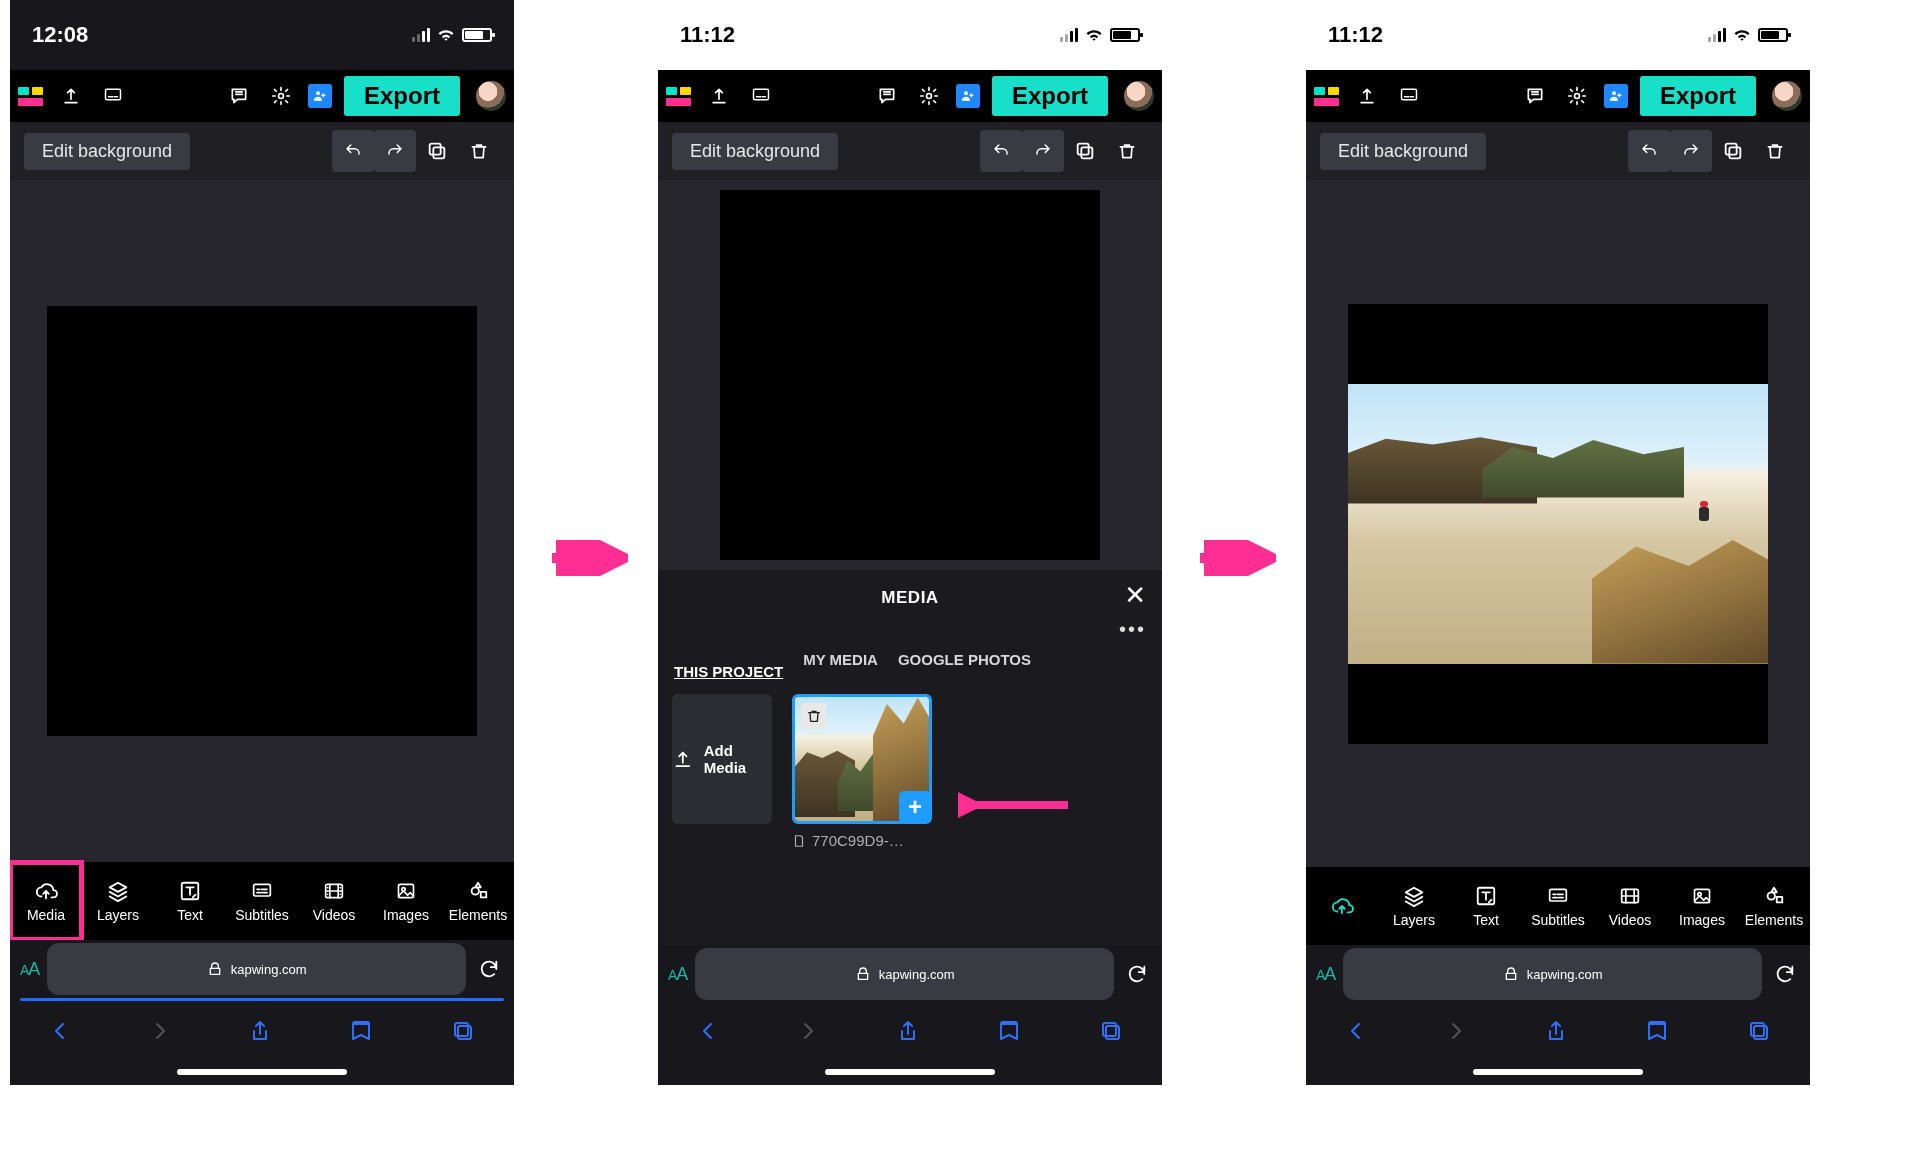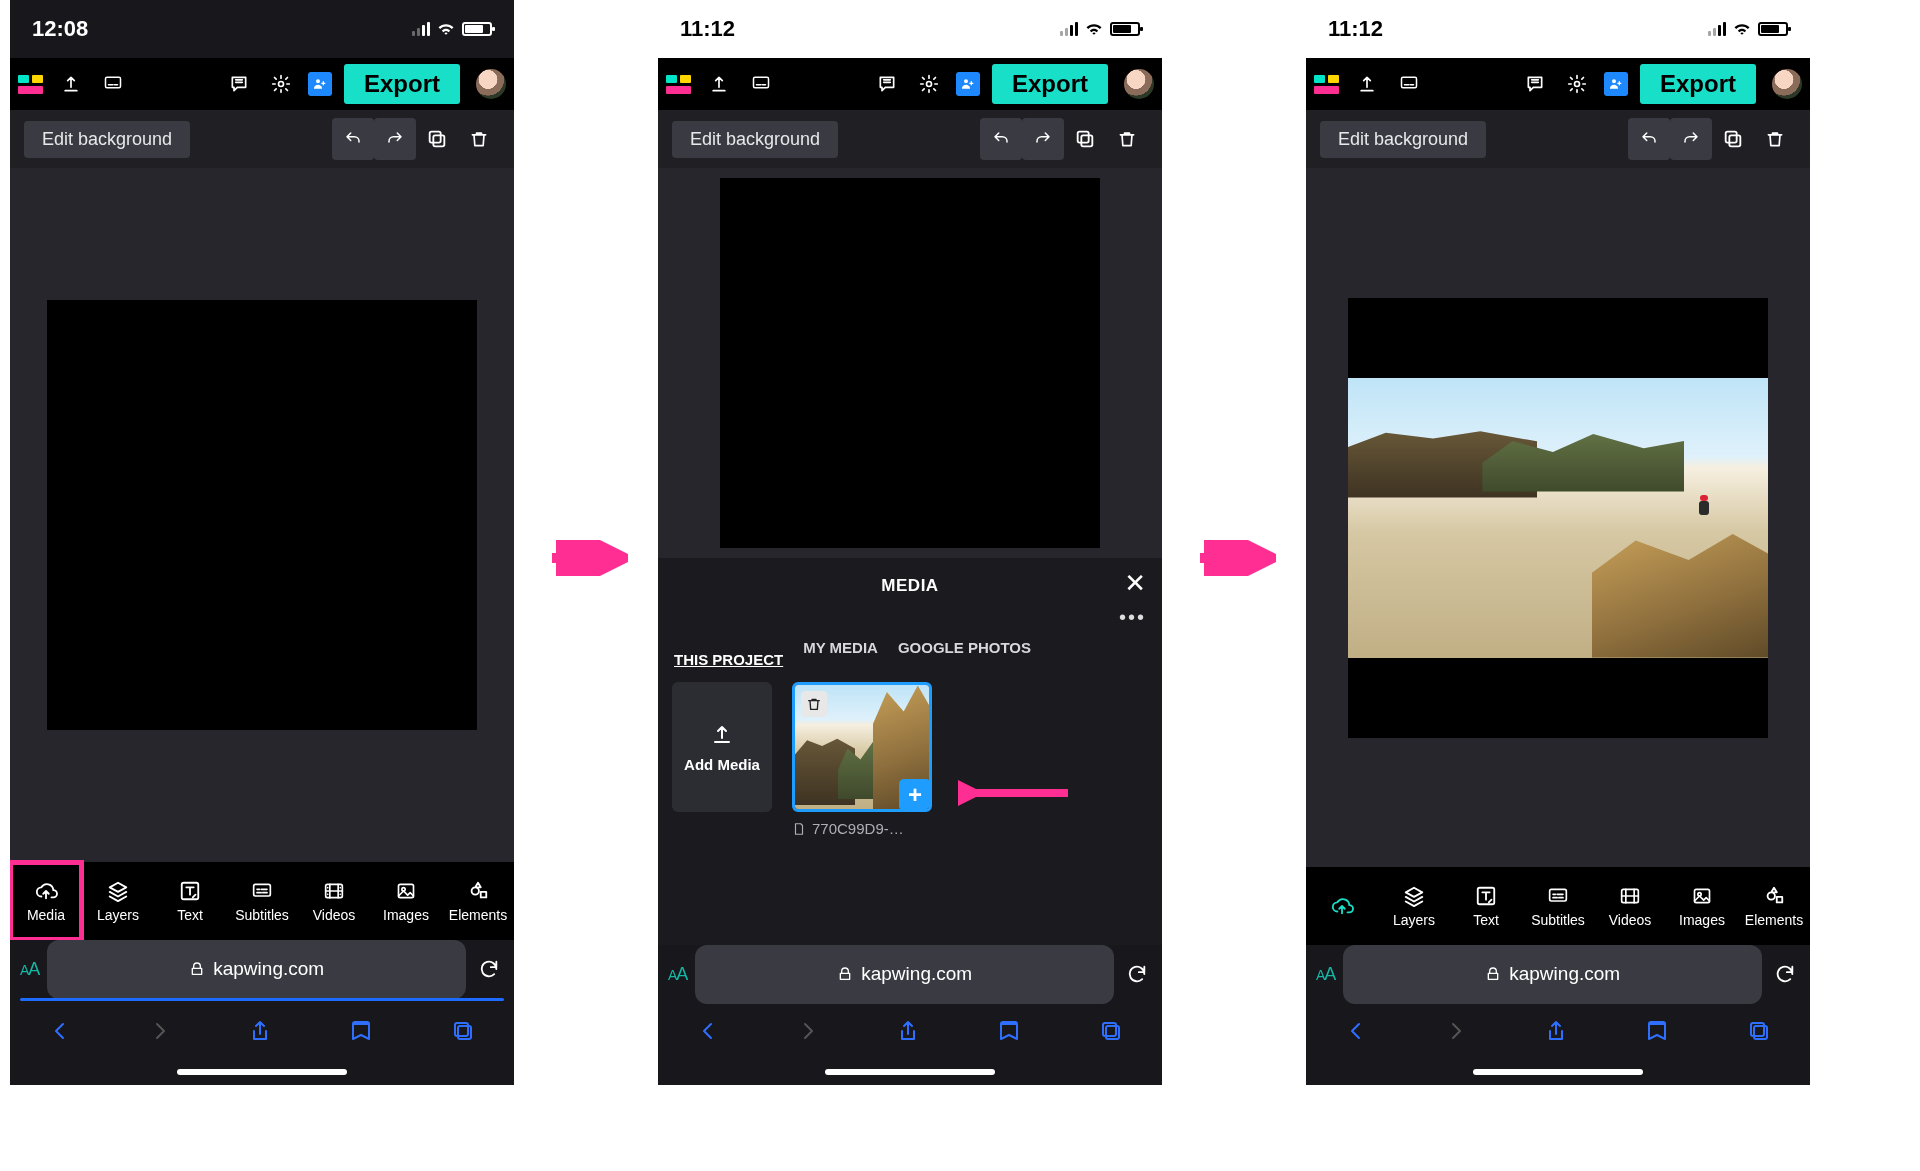--- a/index.html
+++ b/index.html
@@ -26,21 +26,21 @@
     background: #17171c;
     border-radius: 0;
     position: relative;
     overflow: hidden;
     display: flex;
     flex-direction: column;
     flex-shrink: 0;
   }
   
   .status-bar {
-    height: 58px;
+    height: 70px;
     display: flex;
     align-items: center;
     justify-content: space-between;
     padding: 15px 22px;
     color: #fff;
     font-weight: 600;
     font-size: 22px;
   }
   .status-bar.light { background: #fff; color: #000; }
   .status-right { display: flex; align-items: center; gap: 6px; }
@@ -120,42 +120,42 @@
 
   
   .media-panel { background:#1a1a1f; color:#fff; padding:10px 14px 18px; }
   .mp-head { display:flex; align-items:center; justify-content:center; position:relative; height:36px; }
   .mp-head .title { font-weight:700; font-size:17px; letter-spacing:.5px; }
   .mp-head .close { position:absolute; right:2px; top:0; font-size:26px; }
   .mp-dots { text-align:right; color:#ddd; font-size:20px; padding:2px 2px 6px; letter-spacing:2px; }
   .mp-tabs { display:flex; gap:20px; font-size:15px; font-weight:700; color:#d8d8dc; padding:4px 2px 14px; }
   .mp-tabs .active { text-decoration: underline; color:#fff;margin-top:12px; }
   .mp-body { display:flex; gap:20px; align-items:flex-start; }
-  .add-media { width:100px; height:130px; background:#2c2c33; border-radius:6px; display:flex; flex-direction:column; align-items:center; justify-content:center; gap:10px; font-size:15px; font-weight:600; }
+  .add-media { width:100px; height:130px; background:#2c2c33; border-radius:6px; display:flex; flex-direction:row; align-items:center; justify-content:center; gap:10px; font-size:15px; font-weight:600; }
   .thumb-wrap { width:140px; }
   .thumb { width:140px; height:130px; border:3px solid #1e9dff; border-radius:6px; position:relative; overflow:hidden; }
   .thumb .beach-img { height:100%; }
   .thumb .del { position:absolute; left:6px; top:6px; width:26px; height:26px; background:#e8e8e8; border-radius:4px; display:flex; align-items:center; justify-content:center; color:#222; }
   .thumb .plus { position:absolute; right:-2px; bottom:-2px; width:32px; height:32px; background:#1e9dff; border-radius:5px; color:#fff; display:flex; align-items:center; justify-content:center; font-size:24px; font-weight:700; }
   .thumb-name { display:flex; align-items:center; gap:6px; color:#aeaeb5; font-size:15px; padding-top:8px; }
 
   
   .tool-row {
     height:78px; background:#000; display:flex; align-items:stretch; color:#fff; font-size:14px;
   }
   .tool { flex:1; display:flex; flex-direction:column; align-items:center; justify-content:center; gap:4px; min-width:0;}
   .tool.highlight { outline:5px solid #ff2e92; outline-offset:-3px; }
   .tool.loading svg { color:#18e0c8; }
   .tool .t-ic { width:26px; height:24px; display:flex; align-items:center; justify-content:center; }
 
   
   .addr-bar { height:58px; background:#17171c; display:flex; align-items:center; padding:0 10px; gap:8px; }
   .aa { color:#14b8a6; font-size:18px; letter-spacing:-1px; }
   .aa .s { font-size:14px; }
-  .url-box { flex:1; background:#3a3a42; border-radius:12px; height:59px; display:flex; align-items:center; justify-content:center; gap:8px; color:#fff; font-size:19px; }
+  .url-box { flex:1; background:#3a3a42; border-radius:12px; height:52px; display:flex; align-items:center; justify-content:center; gap:8px; color:#fff; font-size:13px; }
   .refresh { color:#fff; width:30px; display:flex; align-items:center; justify-content:center; }
   .addr-underline { height:3px; background:#1e6bff; margin:0 10px 2px; border-radius:2px; }
 
   
   .saf-nav { height:60px; display:flex; align-items:center; justify-content:space-around; color:#2f6fff; }
   .saf-nav .dim { color:#555; }
   .home-ind { height:6px; width:170px; background:#fff; border-radius:4px; margin:6px auto 10px; }
 
   
   .arrow {

